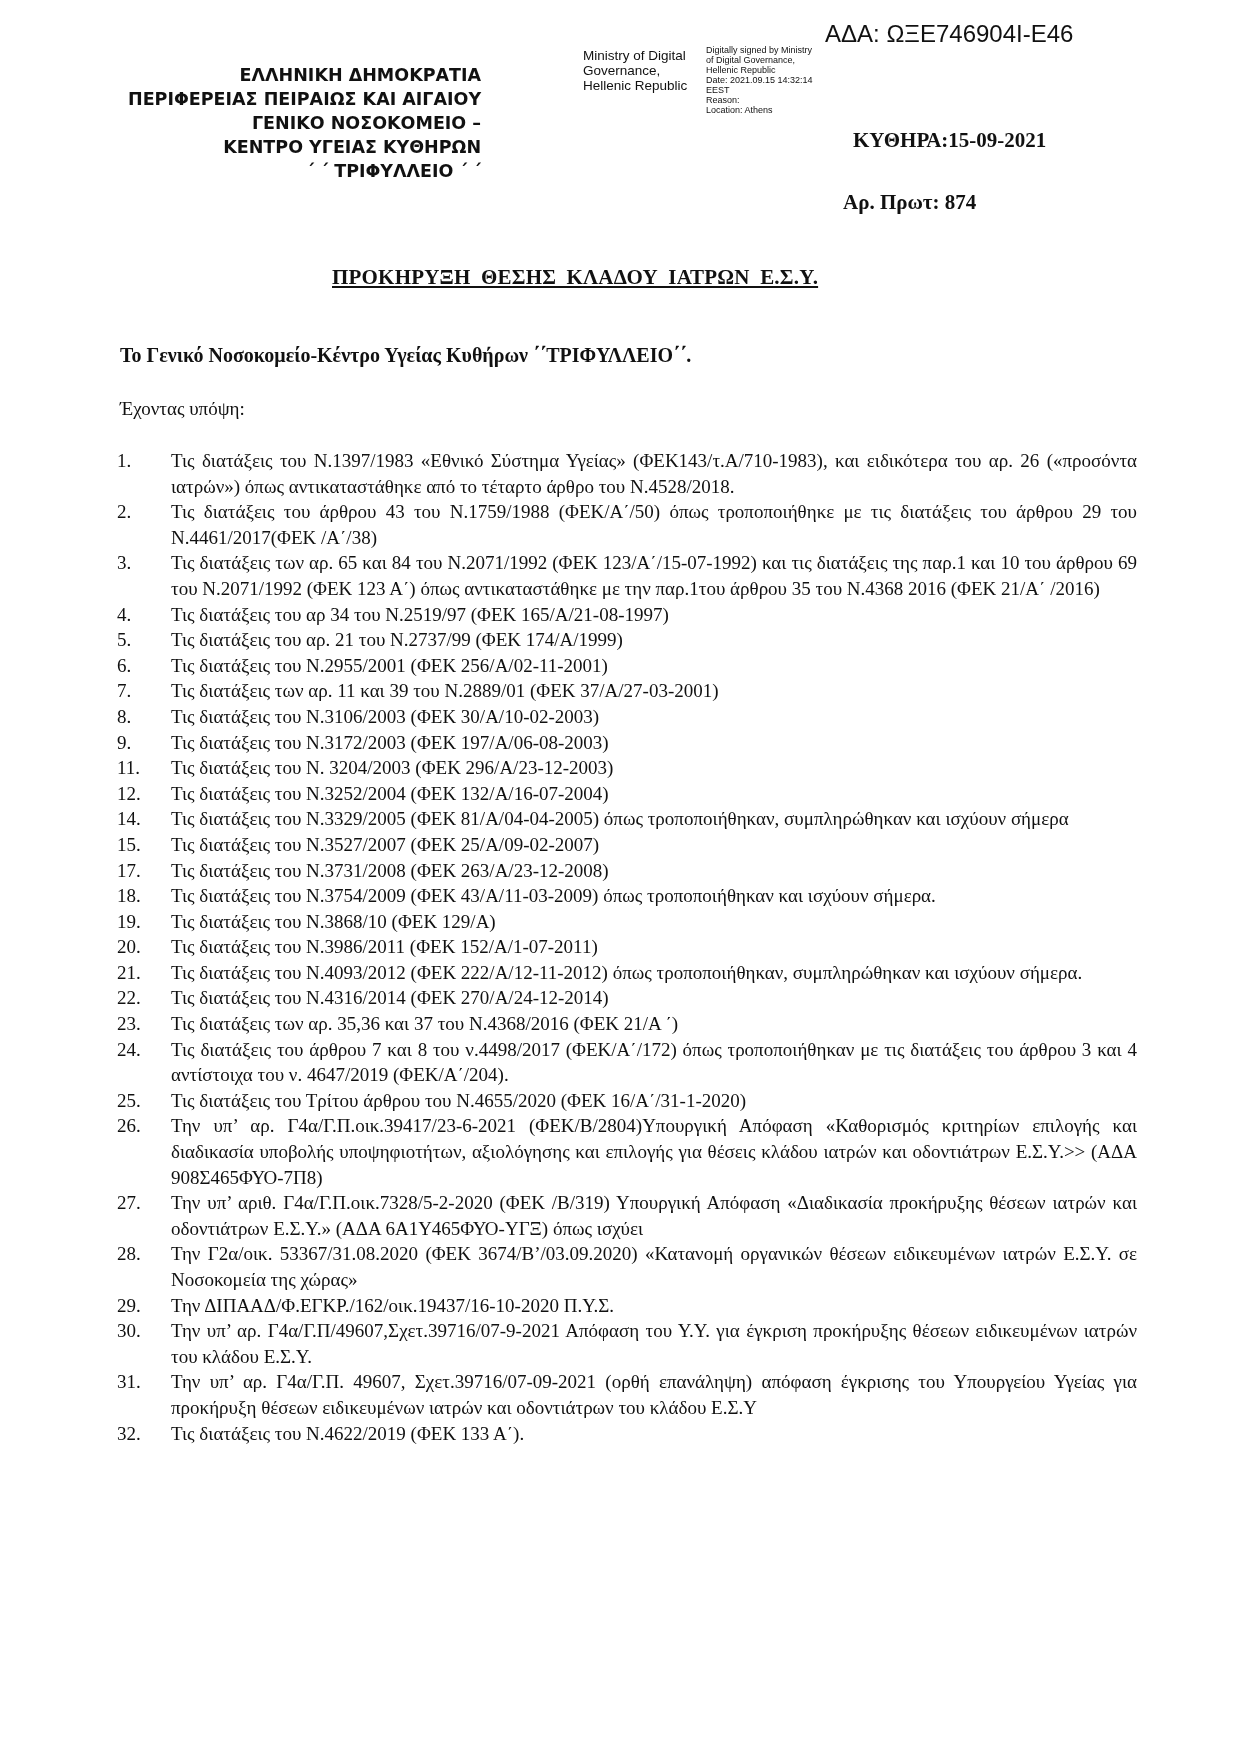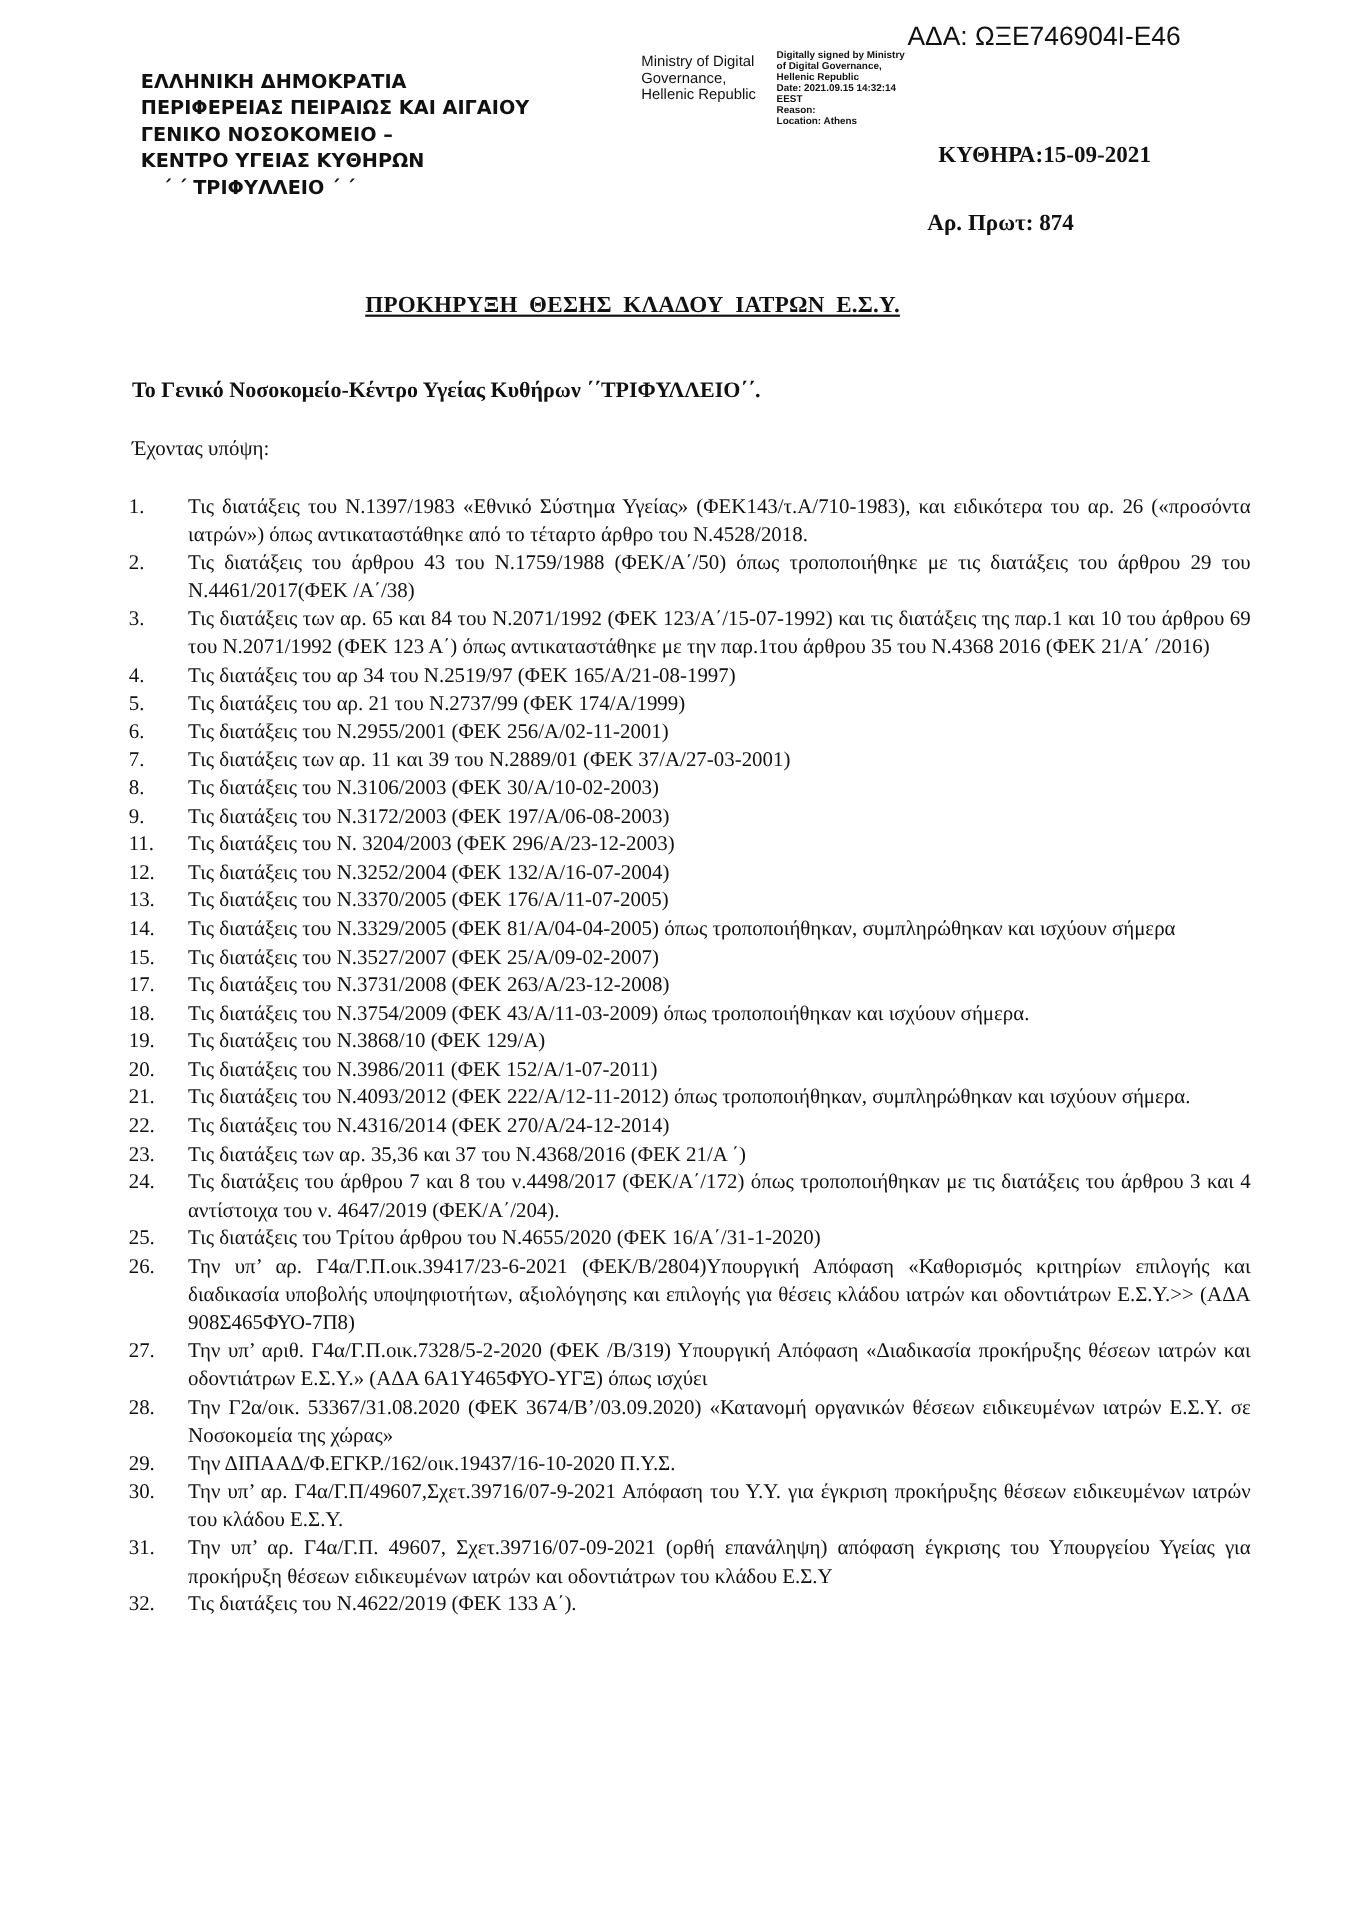--- a/index.html
+++ b/index.html
@@ -1,27 +1,27 @@
 <!DOCTYPE html>
 <html><head>
 <meta charset="utf-8">
 <style>
   html, body { margin: 0; padding: 0; background: #ffffff; }
   body { width: 1241px; height: 1755px; position: relative; overflow: hidden; color: #111; }
   .page { position: absolute; left: 0; top: 0; width: 1241px; height: 1755px; }
 
   .org { position: absolute; left: 128px; top: 63px; font-family: "DejaVu Sans", sans-serif; font-weight: bold; font-size: 17.5px; line-height: 24px; }
-  .org div { white-space: nowrap; }
+  .org div { white-space: nowrap; text-align: right; }
   .org sup { font-size: 10px; vertical-align: 7px; font-weight: normal; }
   .org .indent { padding-left: 20px; }
 
   .signer { position: absolute; left: 583px; top: 48px; font-family: "Liberation Sans", sans-serif; font-size: 13.5px; line-height: 15px; }
   .signer div { white-space: nowrap; }
   .sigmeta { position: absolute; left: 706px; top: 45px; font-family: "Liberation Sans", sans-serif; font-size: 9px; line-height: 10px; }
-  .sigmeta div { white-space: nowrap; font-weight: bold; }
+  .sigmeta div { white-space: nowrap; }
 
   .ada { position: absolute; left: 825px; top: 20px; font-family: "Liberation Sans", sans-serif; font-size: 24px; white-space: nowrap; }
 
   .place-date { position: absolute; left: 853px; top: 128px; font-family: "Liberation Serif", serif; font-weight: bold; font-size: 21px; white-space: nowrap; }
   .protocol { position: absolute; left: 843px; top: 190px; font-family: "Liberation Serif", serif; font-weight: bold; font-size: 21px; white-space: nowrap; }
 
   .title { position: absolute; left: 332px; top: 265px; font-family: "Liberation Serif", serif; font-weight: bold; font-size: 21px; text-decoration: underline; word-spacing: 5px; white-space: nowrap; letter-spacing: 0.2px; }
 
   .subject { position: absolute; left: 120px; top: 344px; font-family: "Liberation Serif", serif; font-weight: bold; font-size: 20px; white-space: nowrap; }
 
@@ -108,24 +108,20 @@
       </div>
       <div class="item">
         <span class="num">11.</span>
         <span class="txt">Τις διατάξεις του Ν. 3204/2003 (ΦΕΚ 296/Α/23-12-2003)</span>
       </div>
       <div class="item">
         <span class="num">12.</span>
         <span class="txt">Τις διατάξεις του Ν.3252/2004  (ΦΕΚ 132/Α/16-07-2004)</span>
       </div>
       <div class="item">
-        <span class="num">13.</span>
-        <span class="txt">Τις διατάξεις του Ν.3370/2005  (ΦΕΚ 176/Α/11-07-2005)</span>
-      </div>
-      <div class="item">
         <span class="num">14.</span>
         <span class="txt">Τις διατάξεις του Ν.3329/2005  (ΦΕΚ 81/Α/04-04-2005) όπως τροποποιήθηκαν, συμπληρώθηκαν και ισχύουν σήμερα</span>
       </div>
       <div class="item">
         <span class="num">15.</span>
         <span class="txt">Τις διατάξεις του Ν.3527/2007   (ΦΕΚ 25/Α/09-02-2007)</span>
       </div>
       <div class="item">
         <span class="num">17.</span>
         <span class="txt">Τις διατάξεις του Ν.3731/2008   (ΦΕΚ 263/Α/23-12-2008)</span>

